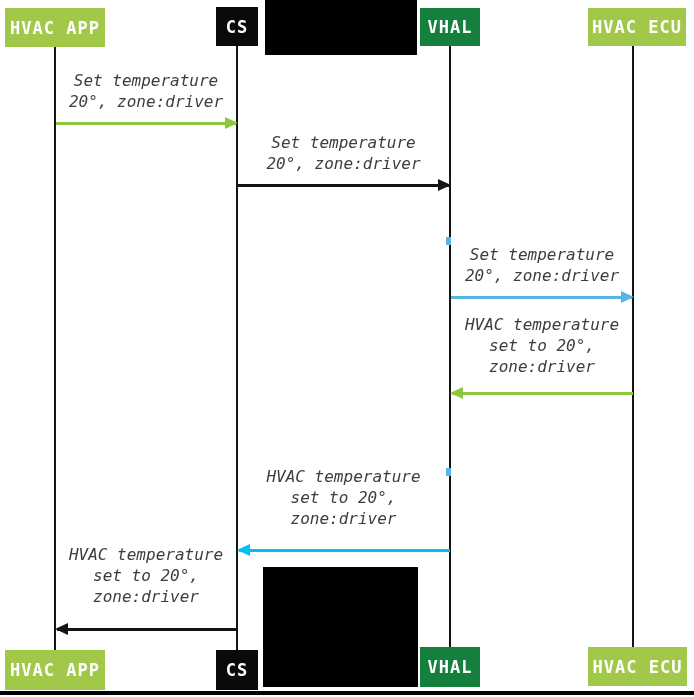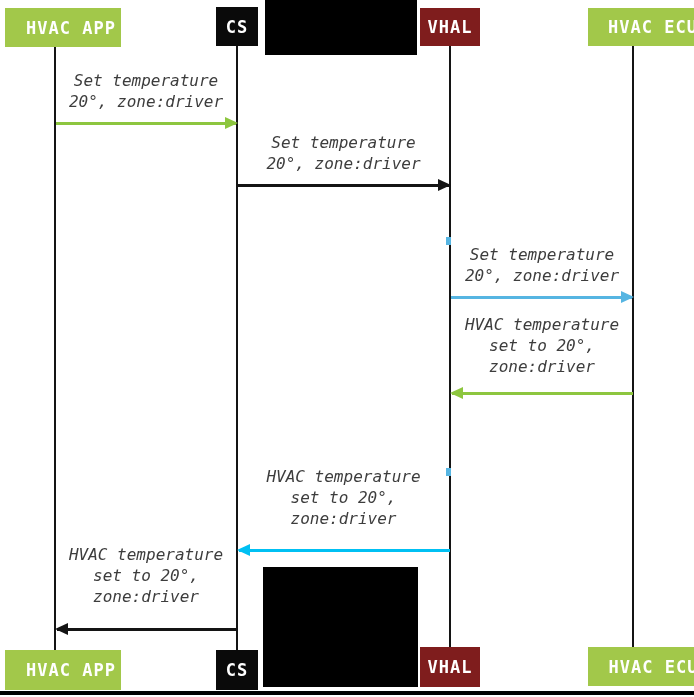--- a/index.html
+++ b/index.html
@@ -12,23 +12,23 @@
   }
   
   .lifeline{position:absolute;top:46px;height:604px;width:2px;background:#141414;}
   
   .actor{
     position:absolute;
     display:flex;align-items:center;justify-content:center;
     color:#ffffff;font-weight:bold;font-size:17px;letter-spacing:1px;
     font-family:"DejaVu Sans Mono", monospace;
   }
-  .actor.green{background:#a2c84a;padding-left:16px;}
+  .actor.green{background:#a2c84a;}
   .actor.black{background:#0a0a0a;}
-  .actor.blue{background:#7f1d1d;}
+  .actor.blue{background:#15803d;}
   
   .msg{
     position:absolute;
     text-align:center;
     font-size:16px;line-height:21px;
     color:#3d3d3d;
     white-space:nowrap;
     font-style:italic;
   }
   

